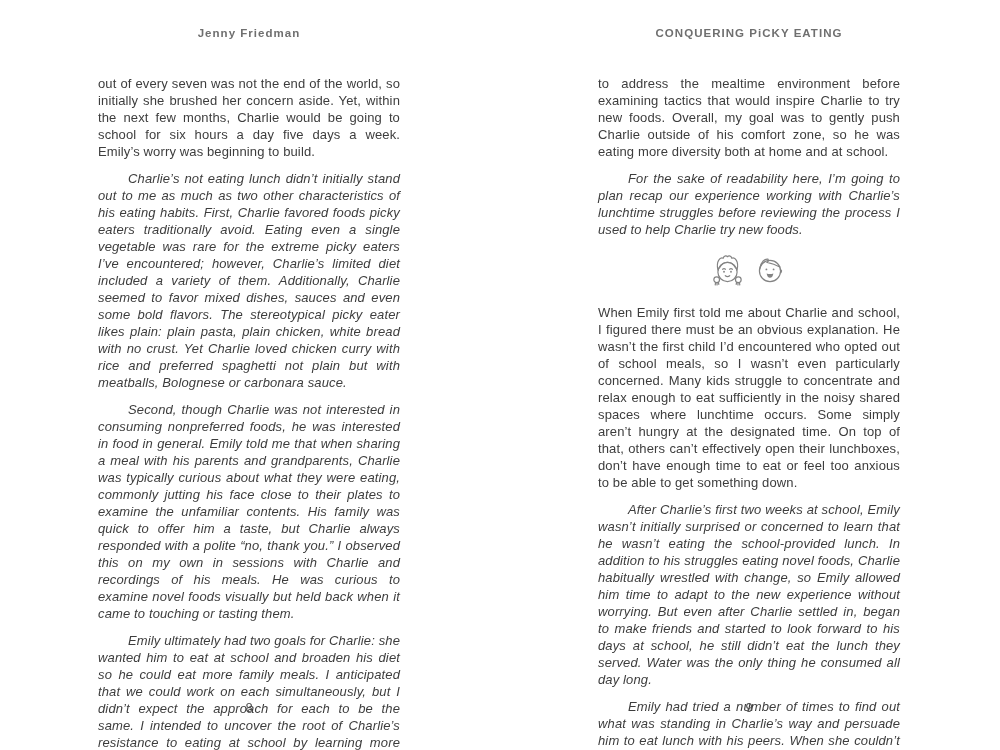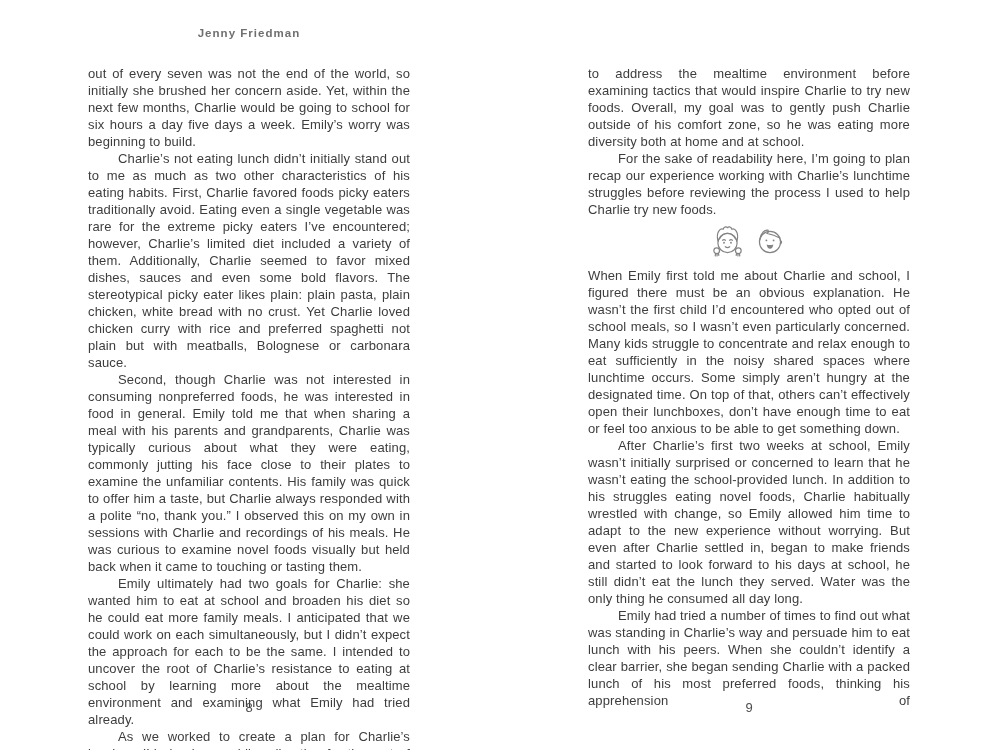--- a/index.html
+++ b/index.html
@@ -43,24 +43,24 @@
     top: 65px;
     left: 0;
     width: 100%;
     font-size: 13px;
     line-height: 17px;
     color: #3d3d3d;
     text-align: justify;
     letter-spacing: 0.01em;
   }
   .body-text p {
-    margin: 0;
+    margin: 10px;
     padding: 0;
   }
-  .body-text p.indent { text-indent: 30px; }
+  .body-text p.indent { text-indent: 30px; font-style: italic; }
   .body-text p.continued { text-align-last: justify; }
 
   .ornament {
     display: flex;
     justify-content: center;
     align-items: center;
     gap: 9px;
     height: 46px;
     margin: 1px 0 2px 0;
   }
@@ -94,20 +94,21 @@
 
         <p class="para indent">Emily ultimately had two goals for Charlie: she wanted him to eat at school and broaden his diet so he could eat more family meals. I anticipated that we could work on each simultaneously, but I didn’t expect the approach for each to be the same. I intended to uncover the root of Charlie’s resistance to eating at school by learning more about the mealtime environment and examining what Emily had tried already.</p>
 
         <p class="para indent continued">As we worked to create a plan for Charlie’s lunches, I’d also be providing direction for the rest of his meals at home. From my discussions with Emily so far, I planned</p>
       </div>
 
     <div class="page-number">8</div>
   </div>
 
   <div class="page right">
+    <div class="running-head">CONQUERING PiCKY EATING</div>
 
     <div class="body-text">
       <div>
 
           <p class="para">to address the mealtime environment before examining tactics that would inspire Charlie to try new foods. Overall, my goal was to gently push Charlie outside of his comfort zone, so he was eating more diversity both at home and at school.</p>
 
           <p class="para indent">For the sake of readability here, I’m going to plan recap our experience working with Charlie’s lunchtime struggles before reviewing the process I used to help Charlie try new foods.</p>
         </div>
 
       <div class="ornament">

